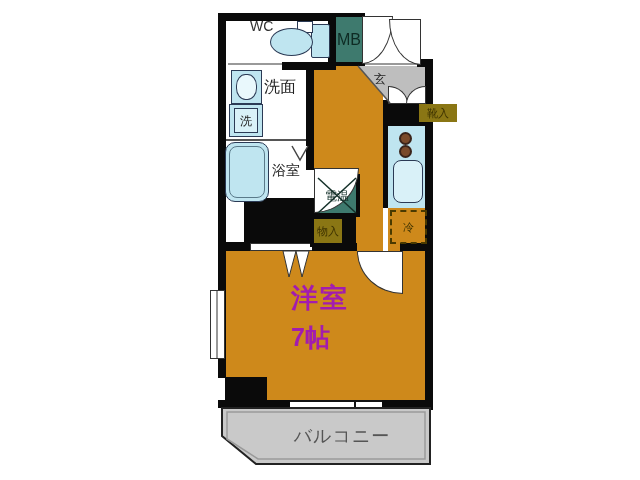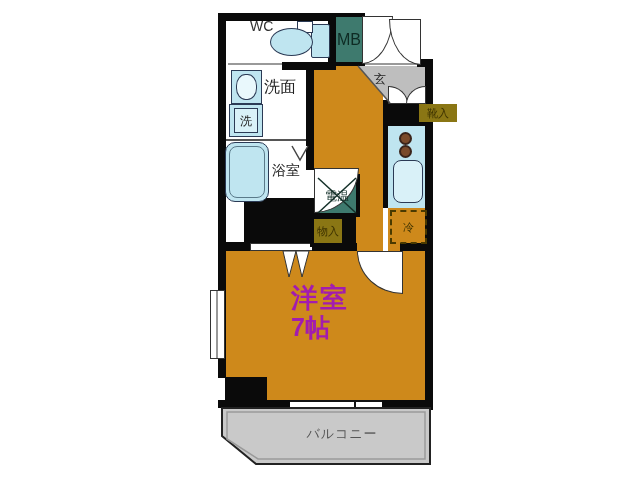--- a/index.html
+++ b/index.html
@@ -123,17 +123,17 @@
     <line x1="318" y1="178" x2="356" y2="213" stroke="#143029" stroke-width="1.5"></line>
     <line x1="356" y1="178" x2="318" y2="213" stroke="#143029" stroke-width="1.5"></line>
   </svg>
 
   <div class="lbl" style="left:250px;top:19px;font-size:14px;color:#333;">WC</div>
   <div class="lbl" style="left:264px;top:79px;font-size:16px;color:#222;">洗面</div>
   <div class="lbl" style="left:272px;top:163px;font-size:14px;color:#222;text-align:center;">浴室</div>
   <div class="lbl" style="left:374px;top:73px;font-size:12px;color:#222;">玄</div>
   <div class="abs" style="left:291px;top:285px;color:var(--room_text,#4A3208);font-weight:bold;">
      <div class="lbl" style="position:static;font-size:27px;letter-spacing:2px;">洋室</div>
-     <div class="lbl" style="position:static;font-size:25px;margin-top:3px;">7帖</div>
+     <div class="lbl" style="position:static;font-size:25px;margin-top:13px;">7帖</div>
   </div>
-  <div class="lbl" style="left:282px;top:427px;width:120px;text-align:center;font-size:13px;color:#555;letter-spacing:1px;">バルコニー</div>
+  <div class="lbl" style="left:282px;top:427px;width:120px;text-align:center;font-size:18px;color:#555;letter-spacing:1px;">バルコニー</div>
 
 </div>
 
 </body></html>

